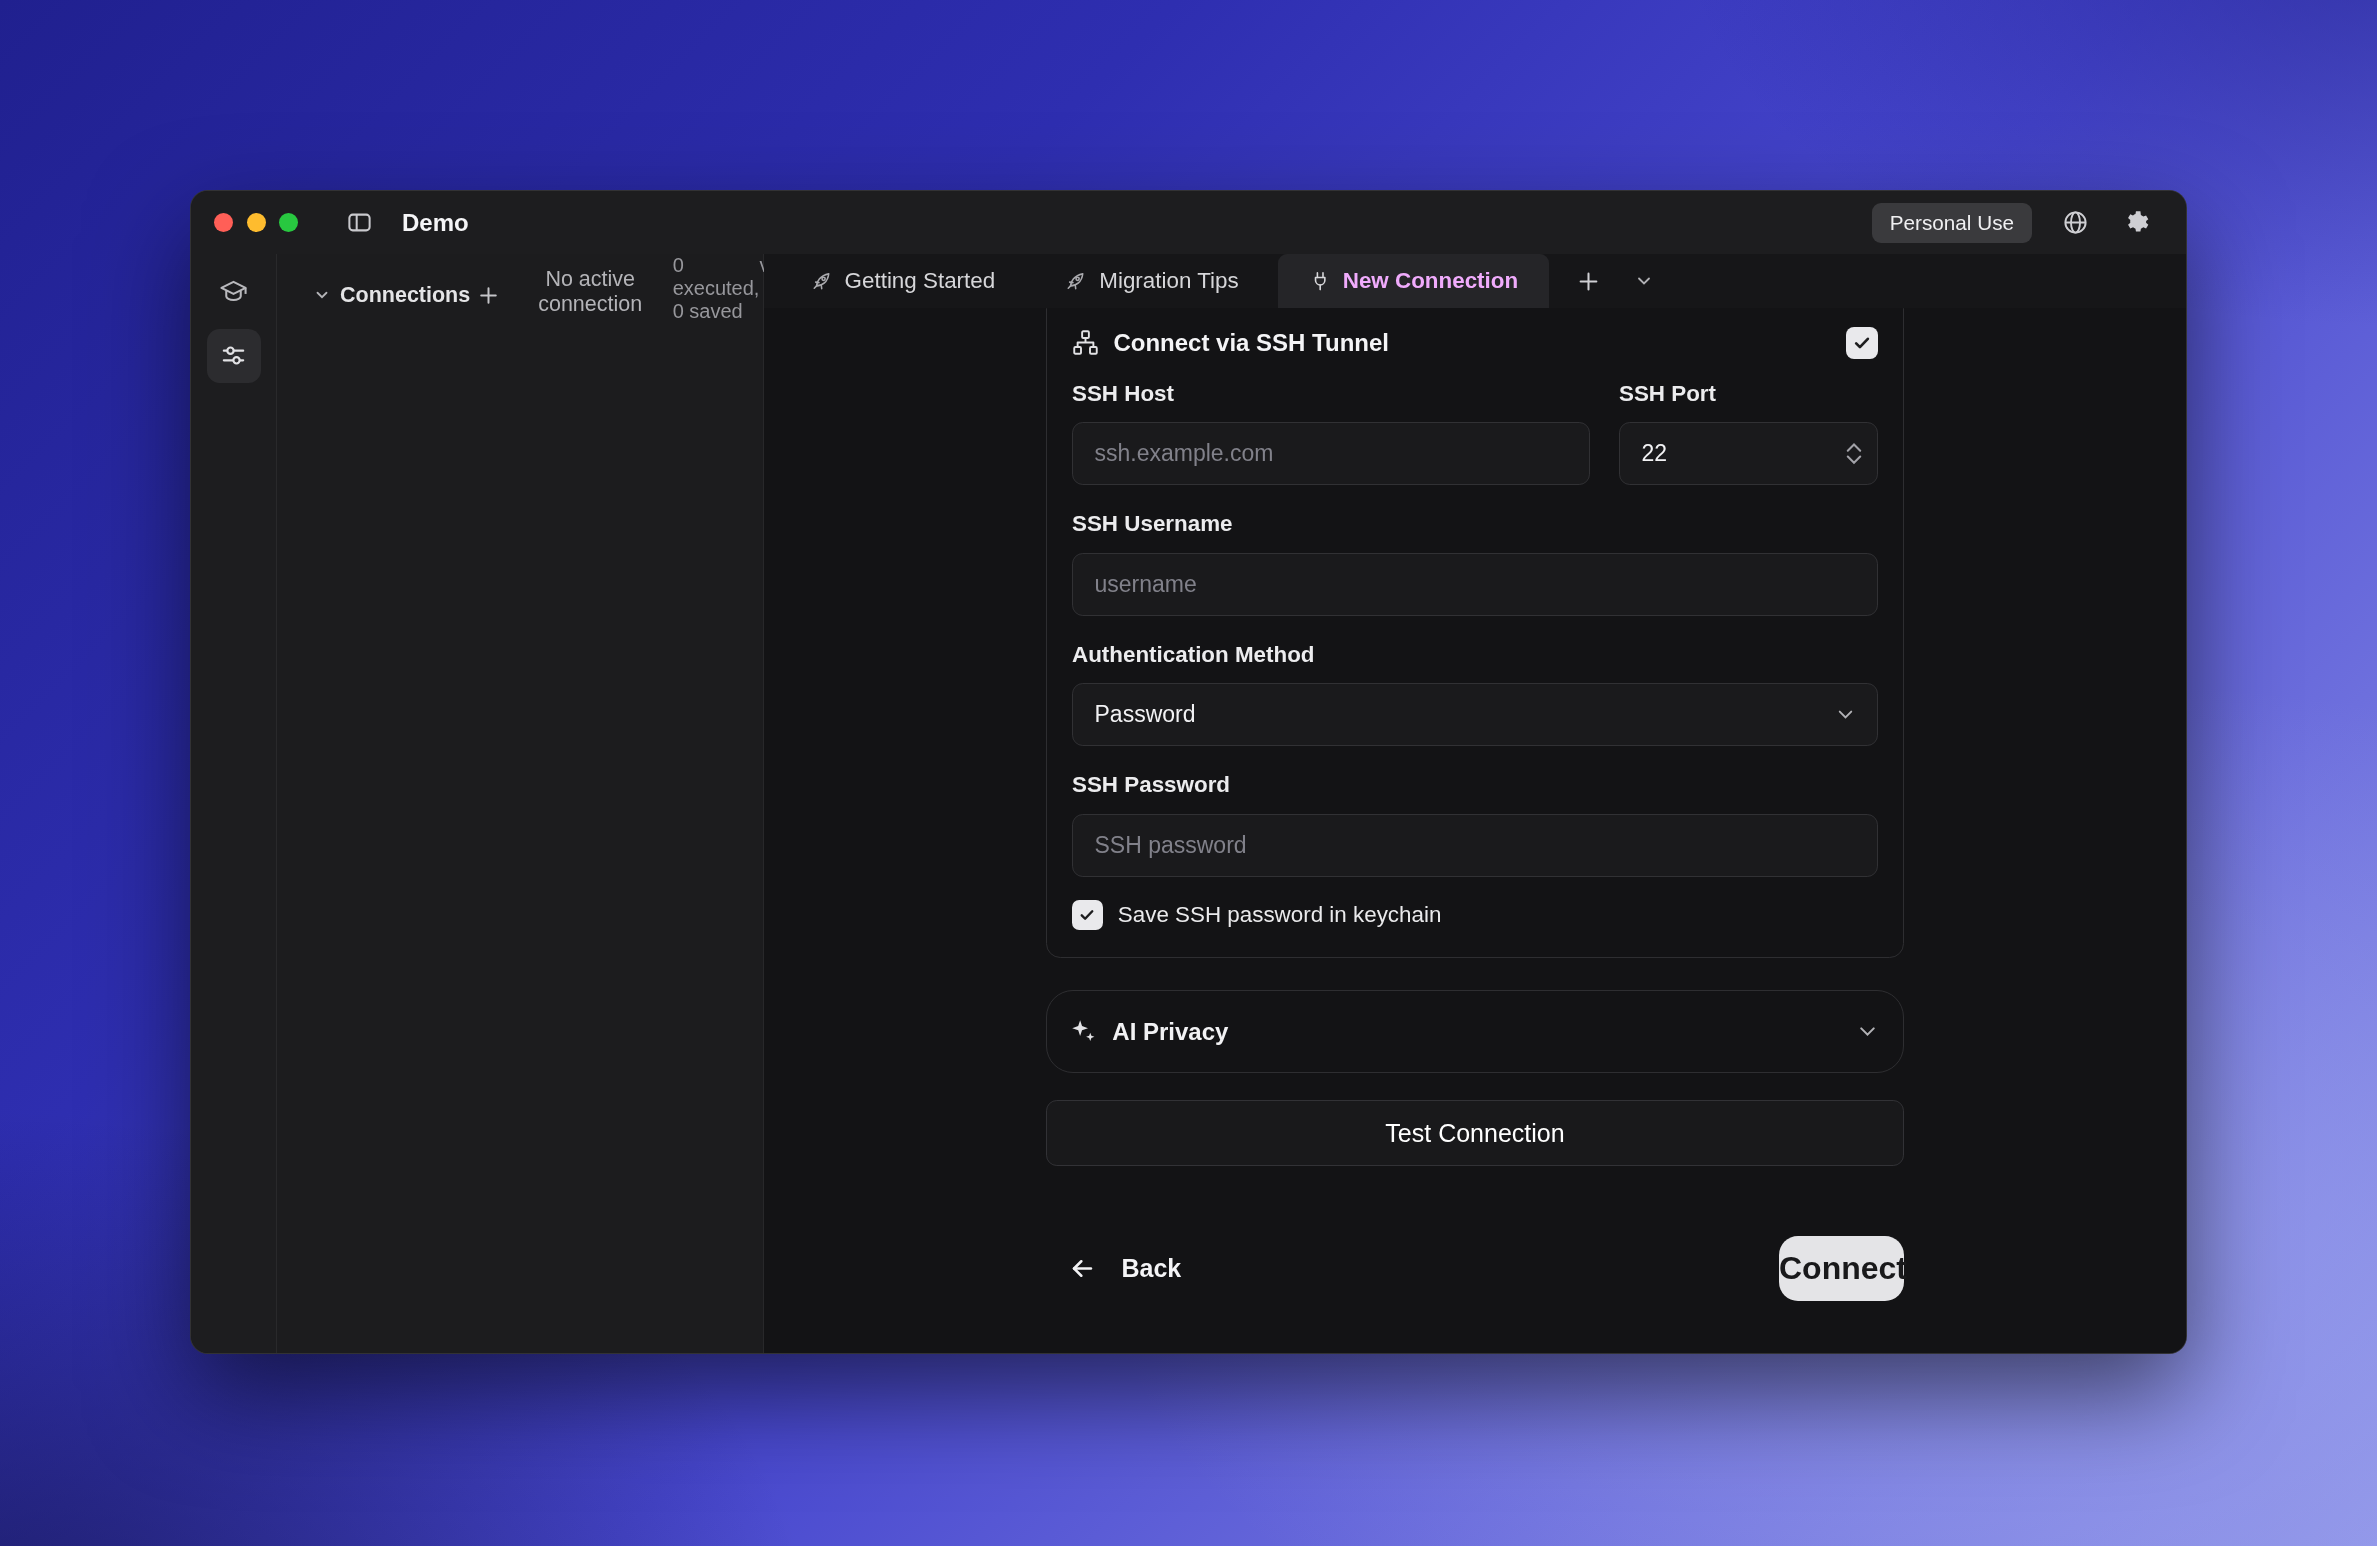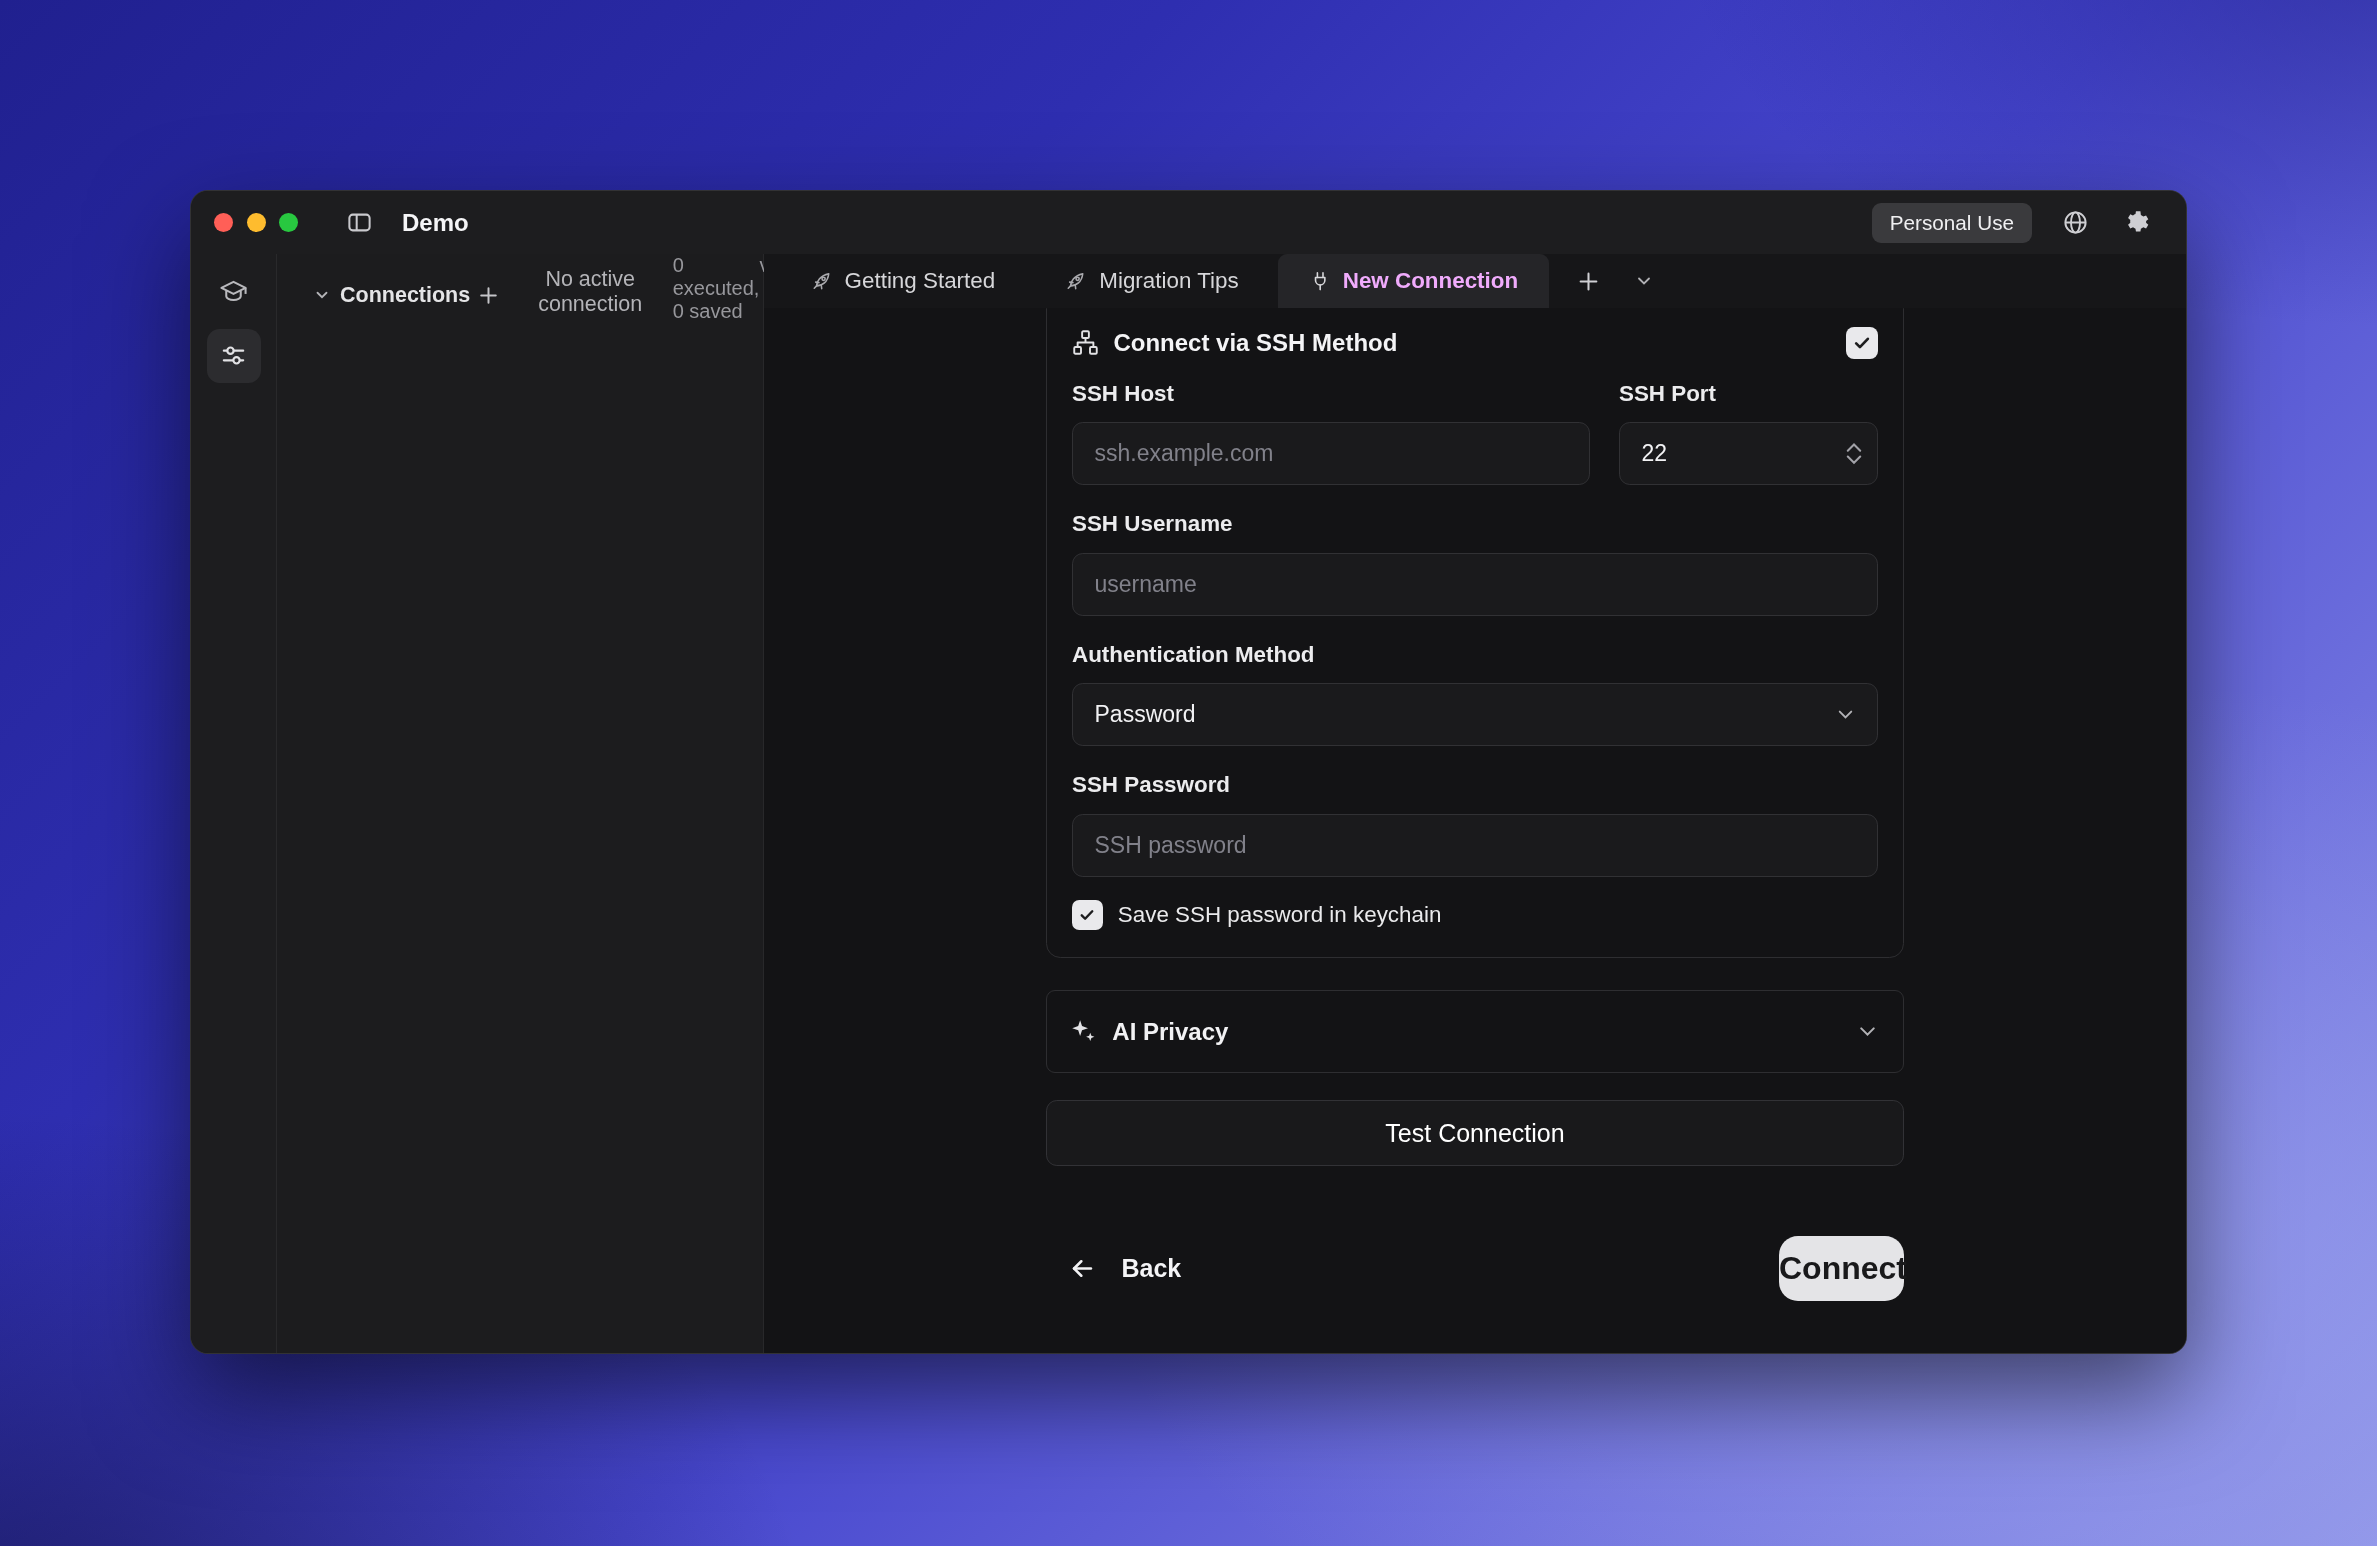--- a/index.html
+++ b/index.html
@@ -73,21 +73,21 @@
   .finput::placeholder { color:#81818a; }
   .finput.port { padding-right:52px; }
   .stepper { position:absolute; right:16px; top:50%; transform:translateY(-50%); display:flex; flex-direction:column; gap:2.7px; cursor:pointer; }
   .fselect {
     margin-top:12.6px; height:63px; background:#1a1a1c; border:1.8px solid #313134; border-radius:10.8px;
     display:flex; align-items:center; justify-content:space-between; padding:0 20px 0 21.5px; font-size:23px; color:#f2f2f4; cursor:pointer;
   }
   .keychain-row { margin-top:23px; display:flex; align-items:center; gap:15.3px; padding-bottom:3.6px; }
   .keychain-label { font-size:22.4px; color:#eaeaec; }
   
-  .ai-box { margin-top:32px; height:83px; border:1.8px solid #2e2e31; border-radius:9px; display:flex; align-items:center; gap:15.3px; padding:0 23px; cursor:pointer; }
+  .ai-box { margin-top:32px; height:83px; border:1.8px solid #2e2e31; border-radius:27px; display:flex; align-items:center; gap:15.3px; padding:0 23px; cursor:pointer; }
   .ai-label { font-size:24px; font-weight:600; color:#f2f2f4; flex:1; }
   .test-btn {
     margin-top:27px; width:100%; height:66px; background:#19191b; border:1.8px solid #323236; border-radius:10.8px;
     color:#ffffff; font-size:25px; font-weight:400; font-family:"Liberation Sans","DejaVu Sans",sans-serif; cursor:pointer;
   }
   .bottom-row { margin-top:70px; display:flex; align-items:center; justify-content:space-between; }
   .back-group { display:flex; align-items:flex-start; gap:25px; padding-left:21.5px; cursor:pointer; }
   .back-label { font-size:25px; font-weight:600; color:#f4f4f6; }
   .connect-btn {
     width:125px; height:65px; background:#e4e4e7; border:none; border-radius:19px;
@@ -241,21 +241,21 @@
           <div class="ssh-box">
             <div class="ssh-header">
               <span>
                 <svg width="27" height="27" viewBox="0 0 24 24" fill="none" stroke="#e2e2e5" stroke-width="1.7" stroke-linejoin="round">
                   <rect x="9" y="2" width="6" height="6" rx="1"></rect>
                     <rect x="2" y="16" width="6" height="6" rx="1"></rect>
                     <rect x="16" y="16" width="6" height="6" rx="1"></rect>
                   <path d="M12 8v4M12 12H5v4M12 12h7v4"></path>
                 </svg>
               </span>
-              <span class="ssh-title">Connect via SSH Method</span>
+              <span class="ssh-title">Connect via SSH Tunnel</span>
               <div class="checkbox">
                 <span>
                   <svg width="20" height="20" viewBox="0 0 24 24" fill="none" stroke="#1d1d1f" stroke-width="3.2" stroke-linecap="round" stroke-linejoin="round">
                       <path d="M5 12.5l4.5 4.5L19 7"></path>
                     </svg>
                 </span>
               </div>
             </div>
 
             <div class="field-row">

